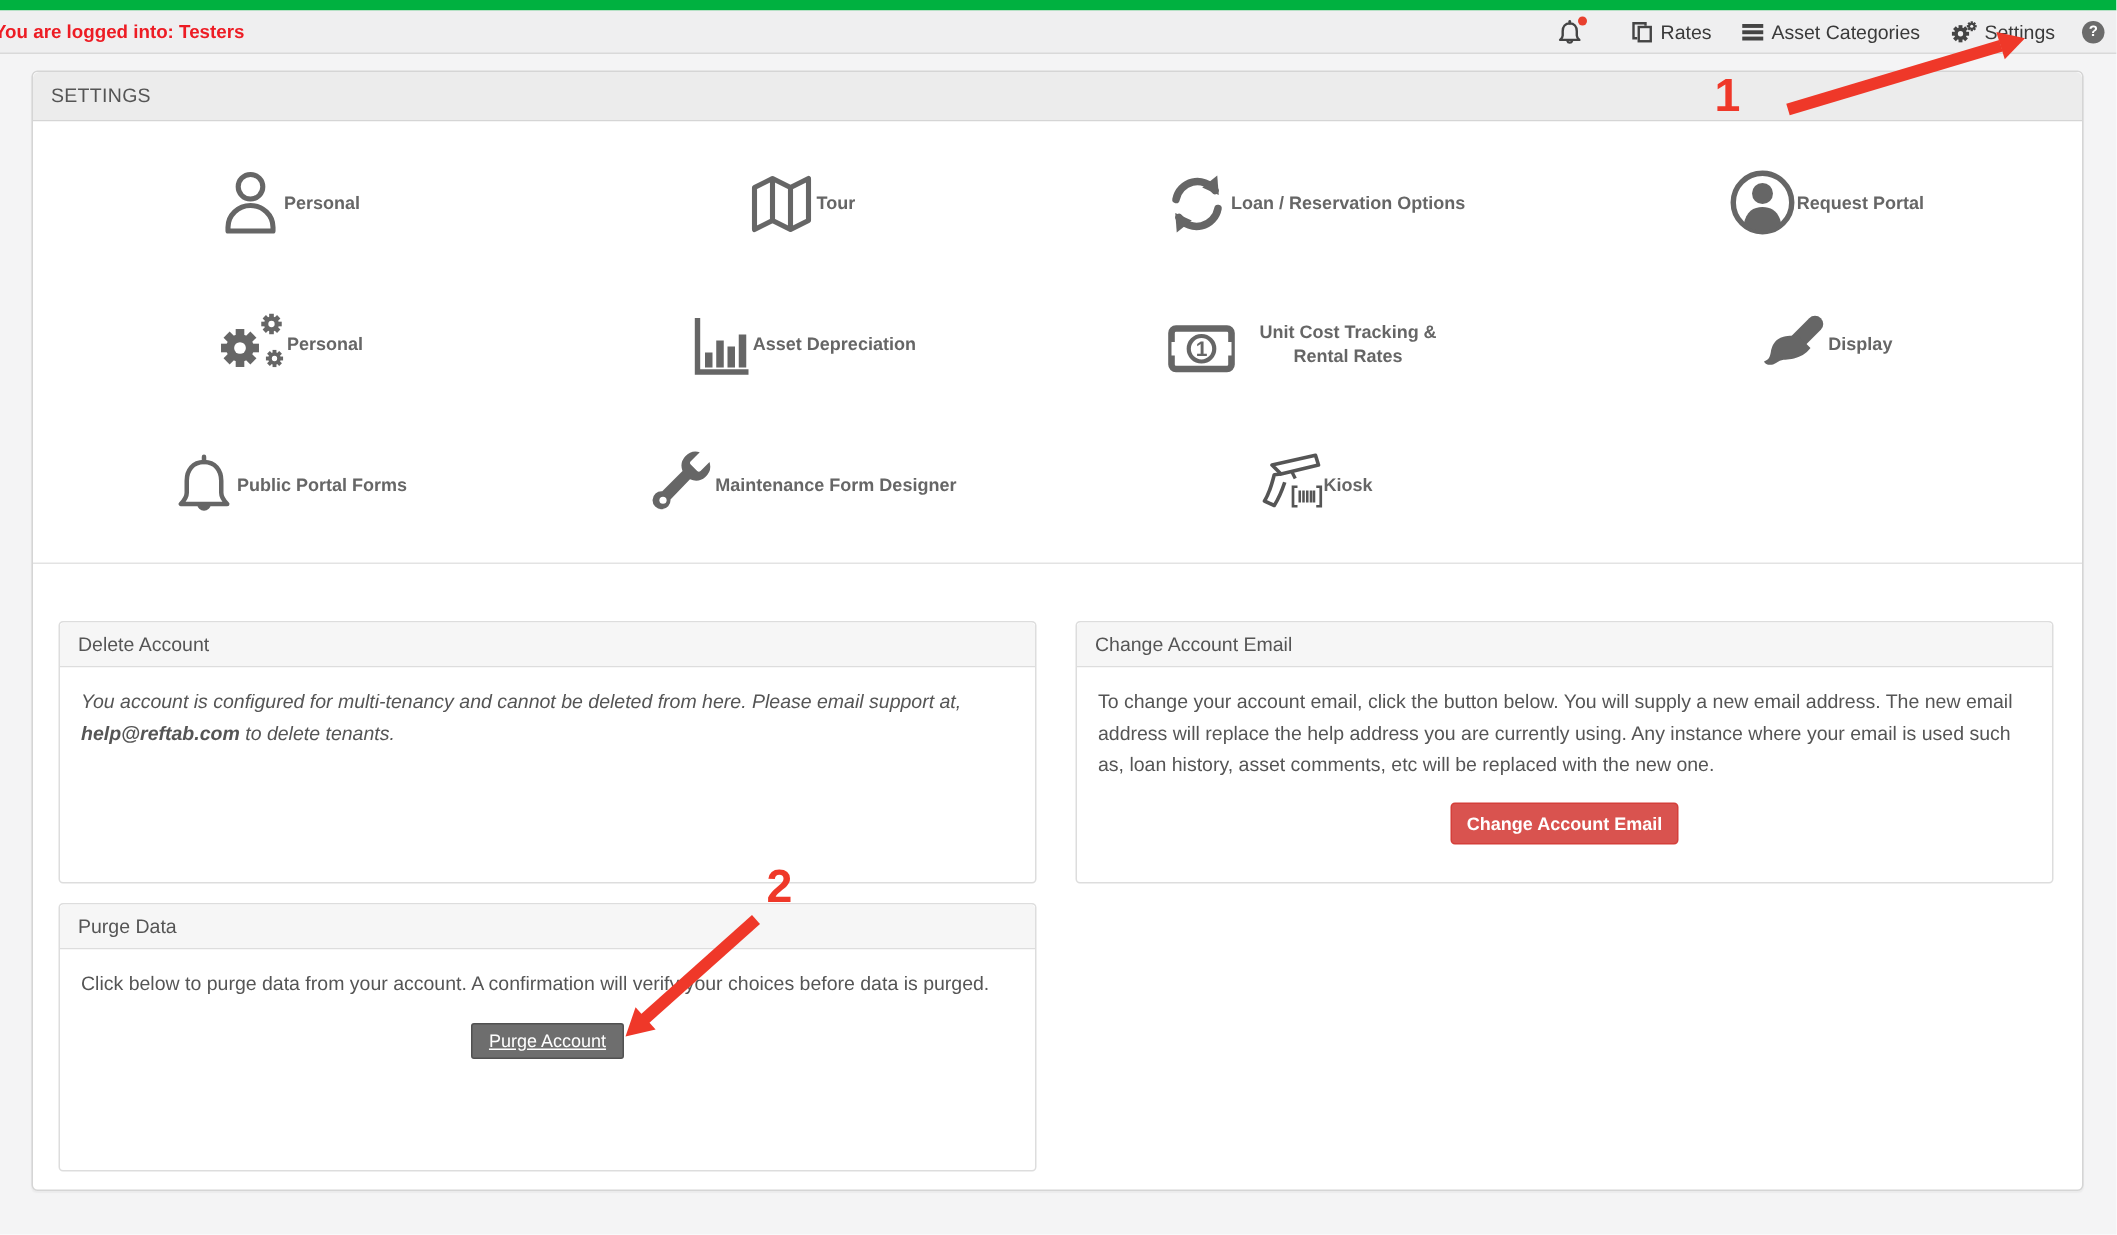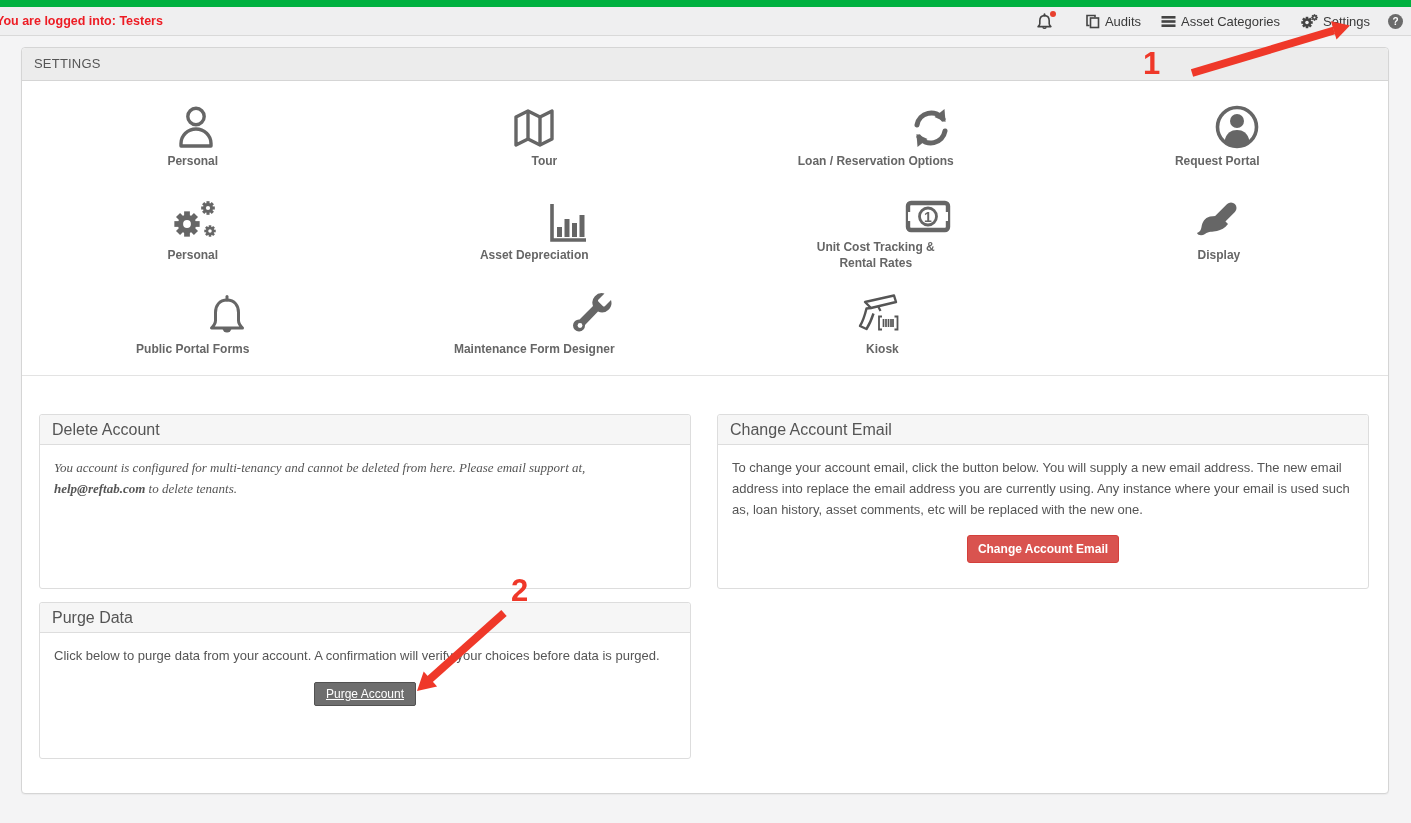--- a/index.html
+++ b/index.html
@@ -41,36 +41,36 @@
   }
   .settings-header {
     height:33px; line-height:32px; background:#ececec; border-bottom:1px solid #d5d5d5;
     padding:0 12px; font-size:13px; color:#555; border-radius:4px 4px 0 0; letter-spacing:0.2px;
   }
   .icon-grid {
     height:295px; border-bottom:1px solid #e3e3e3;
     display:grid; grid-template-columns:repeat(4,1fr); grid-template-rows:repeat(3,1fr);
     place-items:center; padding:8px 0 4px 0;
   }
-  .cell { display:flex; flex-direction:column; align-items:flex-end; text-align:center; cursor:pointer; }
+  .cell { display:flex; align-items:center; text-align:center; cursor:pointer; }
   .cell .icon { height:48px; display:flex; align-items:flex-end; justify-content:center; margin-bottom:4px; }
   .cell .lbl { font-size:12px; font-weight:bold; color:#666; line-height:1.3; max-width:195px; }
   .cell .lbl.narrow { max-width:150px; }
 
   
   .panel { position:absolute; background:#fff; border:1px solid #ddd; border-radius:3px; }
   #panel-delete { left:17px; top:366px; width:652px; height:175px; }
   #panel-change { left:695px; top:366px; width:652px; height:175px; }
-  #panel-purge  { left:17px; top:554px; width:652px; height:157px; }
+  #panel-purge  { left:17px; top:554px; width:652px; height:179px; }
   .panel-h {
     height:30px; line-height:29px; padding:0 12px; background:#f6f6f6;
-    border-bottom:1px solid #ddd; font-size:16px; color:#555; border-radius:3px 3px 0 0;
+    border-bottom:1px solid #ddd; font-size:13px; color:#555; border-radius:3px 3px 0 0;
   }
   .panel-b { padding:13px 14px; font-size:13px; color:#555; line-height:1.6; }
-  .italic { font-style:italic;font-family:Liberation Serif, serif; }
+  .italic { font-style:italic; }
   .bold { font-weight:bold; }
   .btn-row { text-align:center; margin-top:15px; }
   .btn-danger {
     background:#d9534f; border:1px solid #d43f3a; color:#fff; font-size:12px; font-weight:bold;
     padding:6px 10px; border-radius:3px; cursor:pointer; font-family:"Liberation Sans",sans-serif;
   }
   .btn-gray {
     background:#6e6e6e; border:1px solid #515151; color:#ffffff; font-size:12px;
     padding:4px 11px; border-radius:2px; cursor:pointer; font-family:"Liberation Sans",sans-serif;text-decoration:underline;
   }
@@ -103,21 +103,21 @@
       </span>
       <span class="bell-dot"></span>
     </span>
     <span class="nav-item">
       <span>
         <svg class="gicon" width="15" height="15" viewBox="0 0 15 15">
           <path d="M10 3.2 V1.5 H2 v10 h2.5" fill="none" stroke="#444" stroke-width="1.6"></path>
           <rect x="5.5" y="4" width="8" height="9.5" fill="none" stroke="#444" stroke-width="1.6"></rect>
         </svg>
       </span>
-      <span>Audits</span>
+      <span>Rates</span>
     </span>
     <span class="nav-item">
       <span>
         <svg class="gicon" width="15" height="13" viewBox="0 0 15 13">
           <rect x="0.5" y="1" width="14" height="2.6" fill="#444"></rect>
           <rect x="0.5" y="5.2" width="14" height="2.6" fill="#444"></rect>
           <rect x="0.5" y="9.4" width="14" height="2.6" fill="#444"></rect>
         </svg>
       </span>
       <span>Asset Categories</span>
@@ -304,21 +304,21 @@
   <div class="panel" id="panel-delete">
     <div class="panel-h">Delete Account</div>
     <div class="panel-b italic">
       <span>You account is configured for multi-tenancy and cannot be deleted from here. Please email support at, </span><span class="bold">help@reftab.com</span><span> to delete tenants.</span>
     </div>
   </div>
 
   <div class="panel" id="panel-change">
     <div class="panel-h">Change Account Email</div>
     <div class="panel-b">
-      <div>To change your account email, click the button below. You will supply a new email address. The new email address into replace the email address you are currently using. Any instance where your email is used such as, loan history, asset comments, etc will be replaced with the new one.</div>
+      <div>To change your account email, click the button below. You will supply a new email address. The new email address will replace the help address you are currently using. Any instance where your email is used such as, loan history, asset comments, etc will be replaced with the new one.</div>
       <div class="btn-row">
         <button class="btn-danger">Change Account Email</button>
       </div>
     </div>
   </div>
 
   <div class="panel" id="panel-purge">
     <div class="panel-h">Purge Data</div>
     <div class="panel-b">
       <div>Click below to purge data from your account. A confirmation will verify your choices before data is purged.</div>

